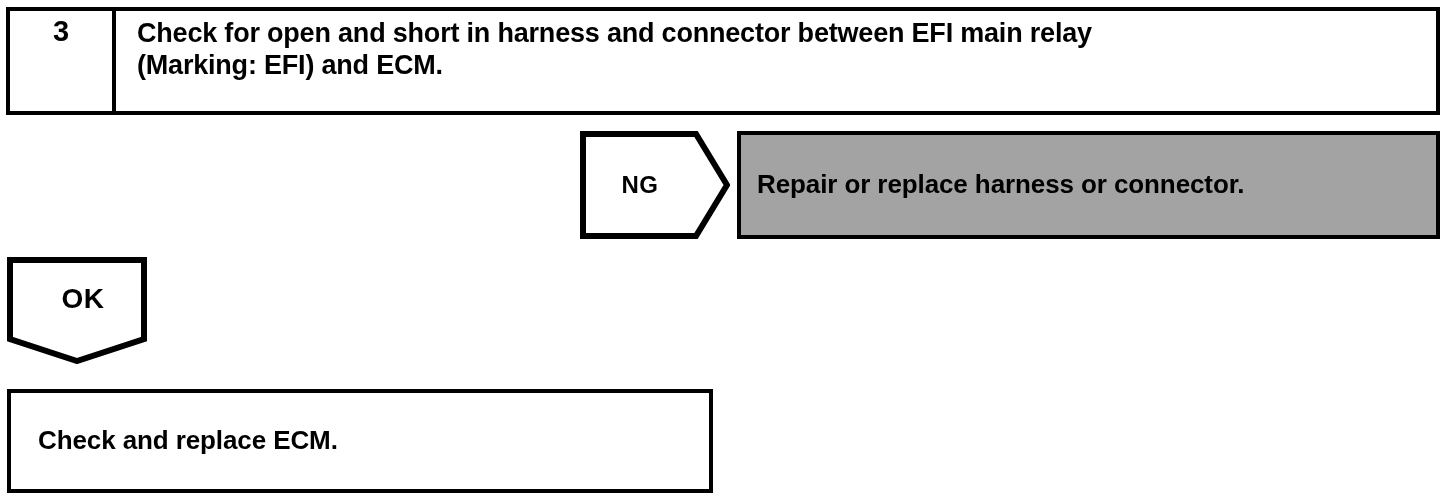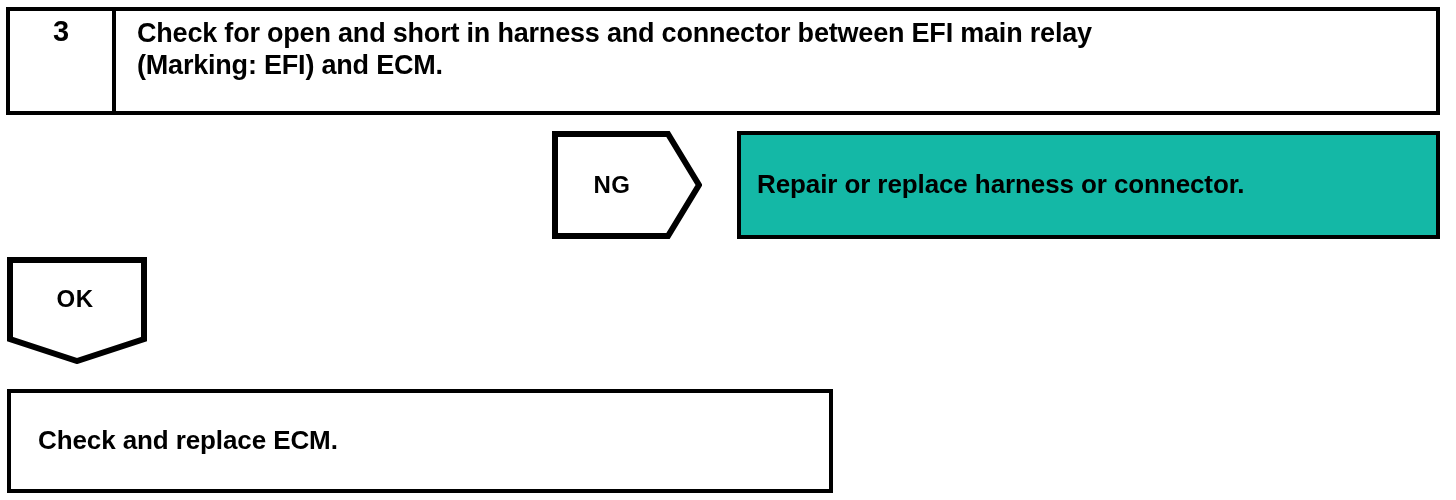--- a/index.html
+++ b/index.html
@@ -67,21 +67,21 @@
     font-size: 27px;
     font-weight: bold;
     line-height: 1.17;
     letter-spacing: -0.2px;
     white-space: pre-line;
   }
 
   
   .ng-chevron {
     position: absolute;
-    left: 552px;
+    left: 580px;
     top: 131px;
     width: 150px;
     height: 108px;
   }
   .ng-chevron svg {
     display: block;
     width: 150px;
     height: 108px;
   }
   .ng-label {
@@ -100,21 +100,21 @@
 
   
   .repair-box {
     position: absolute;
     left: 737px;
     top: 131px;
     width: 703px;
     height: 108px;
     box-sizing: border-box;
     border: 4px solid #000000;
-    background: #14b8a6;
+    background: #a3a3a3;
     display: flex;
     align-items: center;
     padding-left: 16px;
   }
   .repair-text {
     font-size: 26px;
     font-weight: bold;
     letter-spacing: -0.1px;
     line-height: 1.15;
   }
@@ -127,38 +127,38 @@
     width: 140px;
     height: 107px;
   }
   .ok-chevron svg {
     display: block;
     width: 140px;
     height: 107px;
   }
   .ok-label {
     position: absolute;
-    left: 4px;
+    left: 12px;
     top: 0;
     width: 128px;
     height: 84px;
     display: flex;
     align-items: center;
     justify-content: center;
-    font-size: 24px;
+    font-size: 28px;
     font-weight: bold;
     letter-spacing: 0.5px;
   }
 
   
   .ecm-box {
     position: absolute;
     left: 7px;
     top: 389px;
-    width: 826px;
+    width: 706px;
     height: 104px;
     box-sizing: border-box;
     border: 4px solid #000000;
     background: #ffffff;
     display: flex;
     align-items: center;
     padding-left: 27px;
   }
   .ecm-text {
     font-size: 26px;

